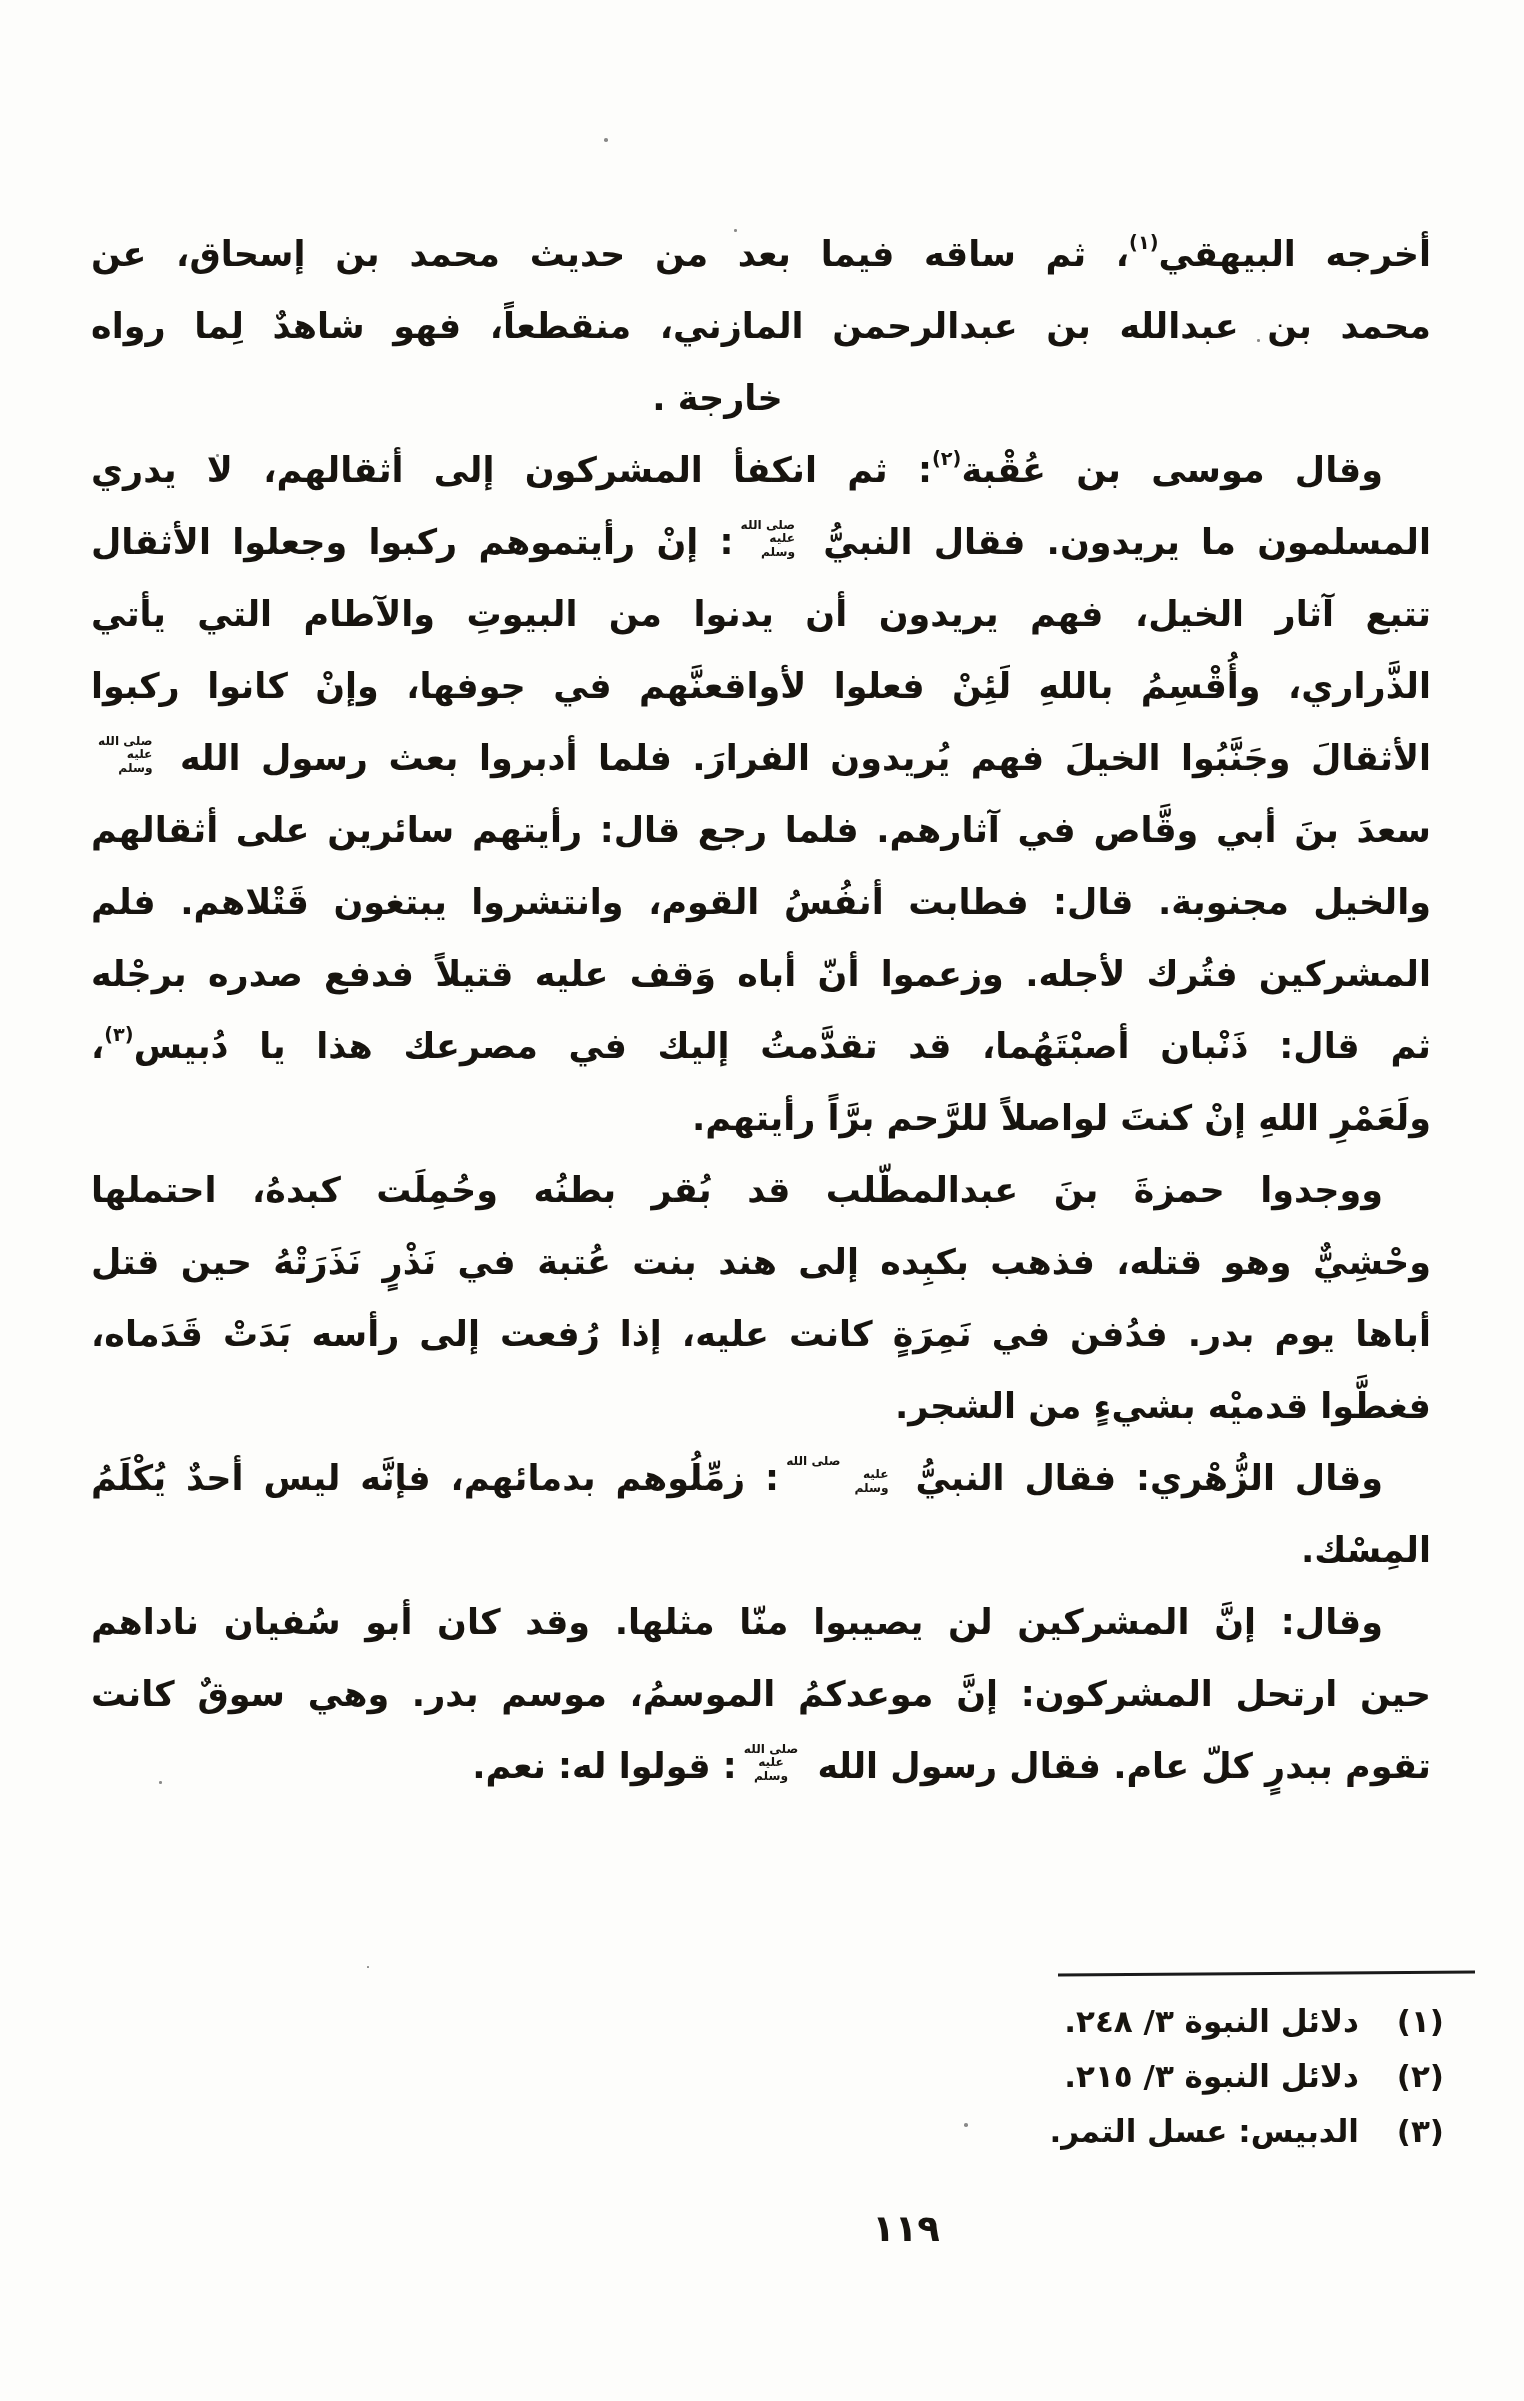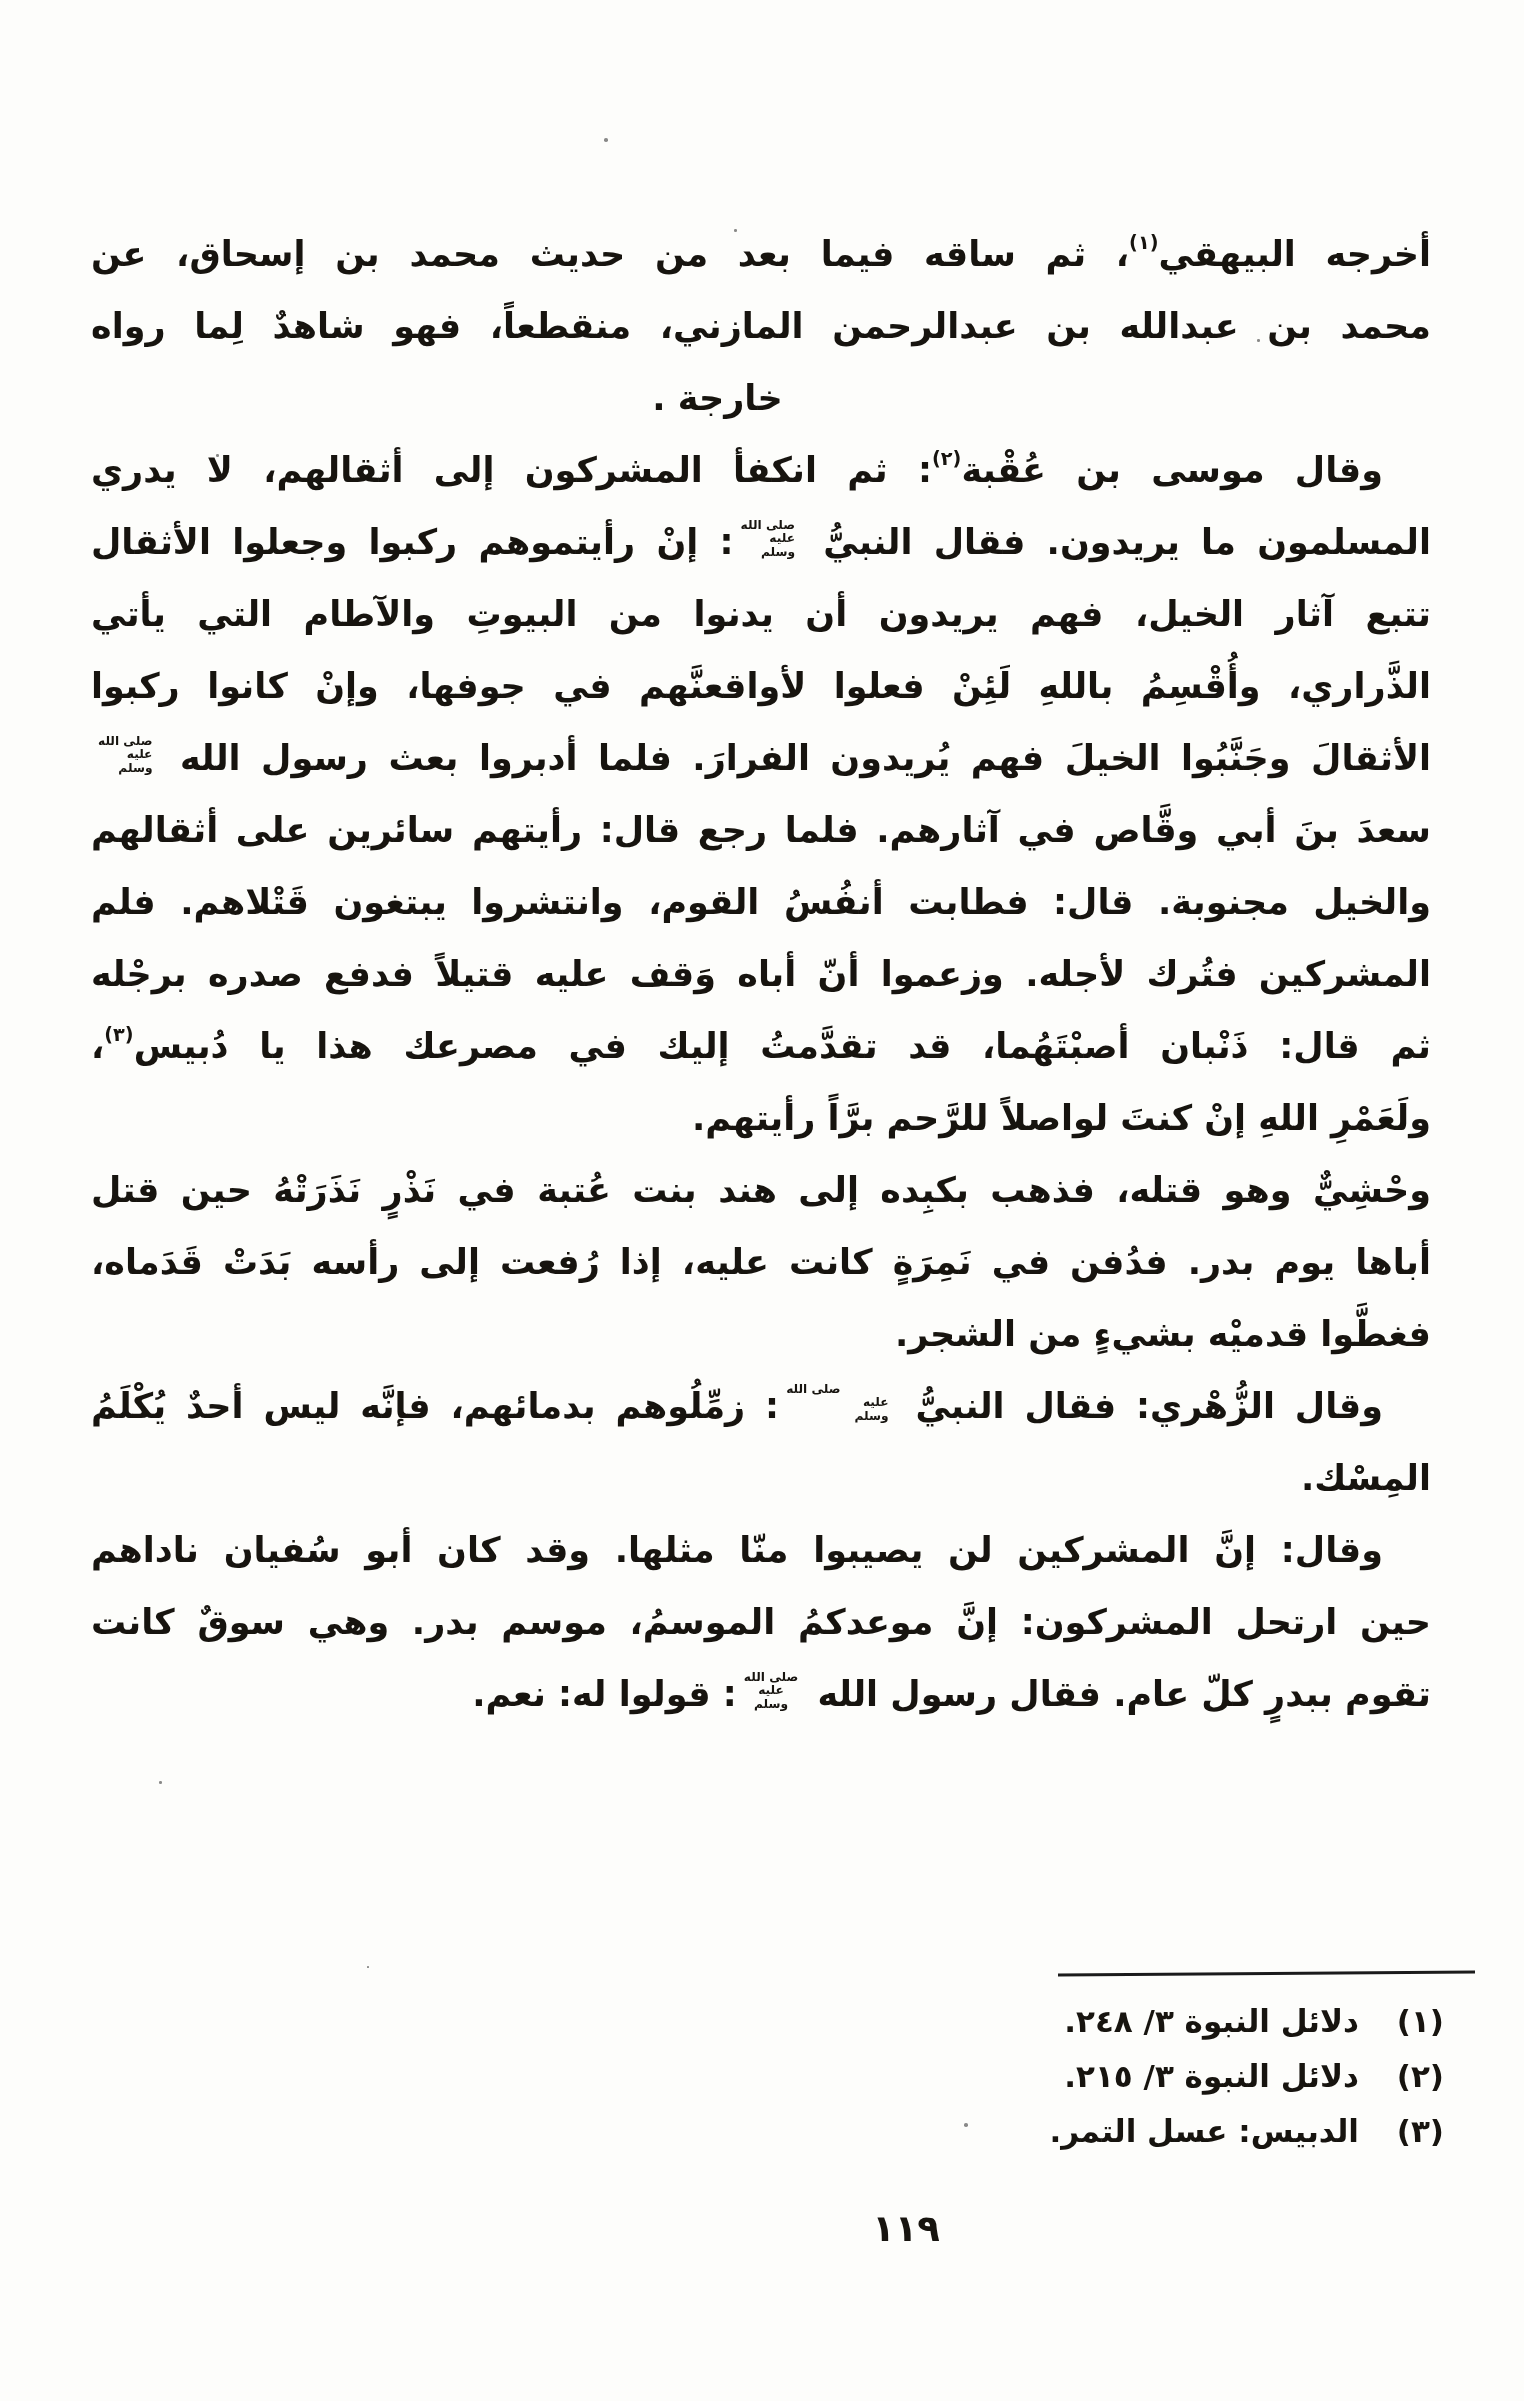--- a/index.html
+++ b/index.html
@@ -126,20 +126,21 @@
         <div class="line line-justify">تتبع آثار الخيل، فهم يريدون أن يدنوا من البيوتِ والآطام التي يأتي</div>
         <div class="line line-justify">الذَّراري، وأُقْسِمُ باللهِ لَئِنْ فعلوا لأواقعنَّهم في جوفها، وإنْ كانوا ركبوا</div>
         <div class="line line-justify">الأثقالَ وجَنَّبُوا الخيلَ فهم يُريدون الفرارَ. فلما أدبروا بعث رسول الله <span class="honorific">صلى الله<br>عليه<br>وسلم</span></div>
         <div class="line line-justify">سعدَ بنَ أبي وقَّاص في آثارهم. فلما رجع قال: رأيتهم سائرين على أثقالهم</div>
         <div class="line line-justify">والخيل مجنوبة. قال: فطابت أنفُسُ القوم، وانتشروا يبتغون قَتْلاهم. فلم</div>
         <div class="line line-justify">المشركين فتُرك لأجله. وزعموا أنّ أباه وَقف عليه قتيلاً فدفع صدره برجْله</div>
         <div class="line line-justify">ثم قال: ذَنْبان أصبْتَهُما، قد تقدَّمتُ إليك في مصرعك هذا يا دُبيس<sup class="fn-ref">(٣)</sup>،</div>
         <div class="line line-last">ولَعَمْرِ اللهِ إنْ كنتَ لواصلاً للرَّحم برَّاً رأيتهم.</div>
       </div>
       <div class="paragraph">
+        <div class="line line-justify line-indent">ووجدوا حمزةَ بنَ عبدالمطّلب قد بُقر بطنُه وحُمِلَت كبدهُ، احتملها</div>
         <div class="line line-justify">وحْشِيٌّ وهو قتله، فذهب بكبِده إلى هند بنت عُتبة في نَذْرٍ نَذَرَتْهُ حين قتل</div>
         <div class="line line-justify">أباها يوم بدر. فدُفن في نَمِرَةٍ كانت عليه، إذا رُفعت إلى رأسه بَدَتْ قَدَماه،</div>
         <div class="line line-last">فغطَّوا قدميْه بشيءٍ من الشجر.</div>
       </div>
       <div class="paragraph">
         <div class="line line-justify line-indent">وقال الزُّهْري: فقال النبيُّ <span class="honorific">صلى الله<br>عليه<br>وسلم</span>: زمِّلُوهم بدمائهم، فإنَّه ليس أحدٌ يُكْلَمُ</div>
         <div class="line line-last">المِسْك.</div>
       </div>
       <div class="paragraph">
         <div class="line line-justify line-indent">وقال: إنَّ المشركين لن يصيبوا منّا مثلها. وقد كان أبو سُفيان ناداهم</div>

